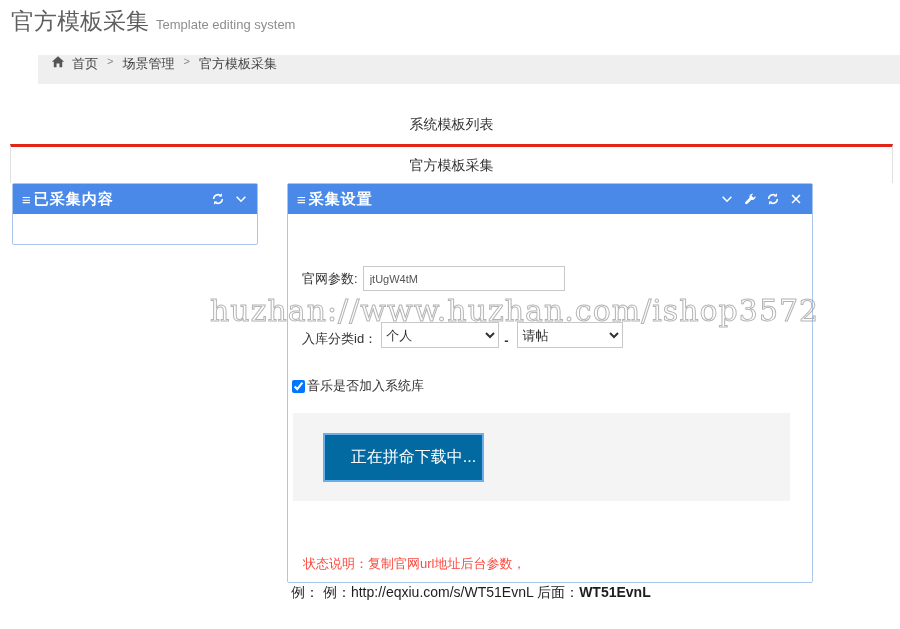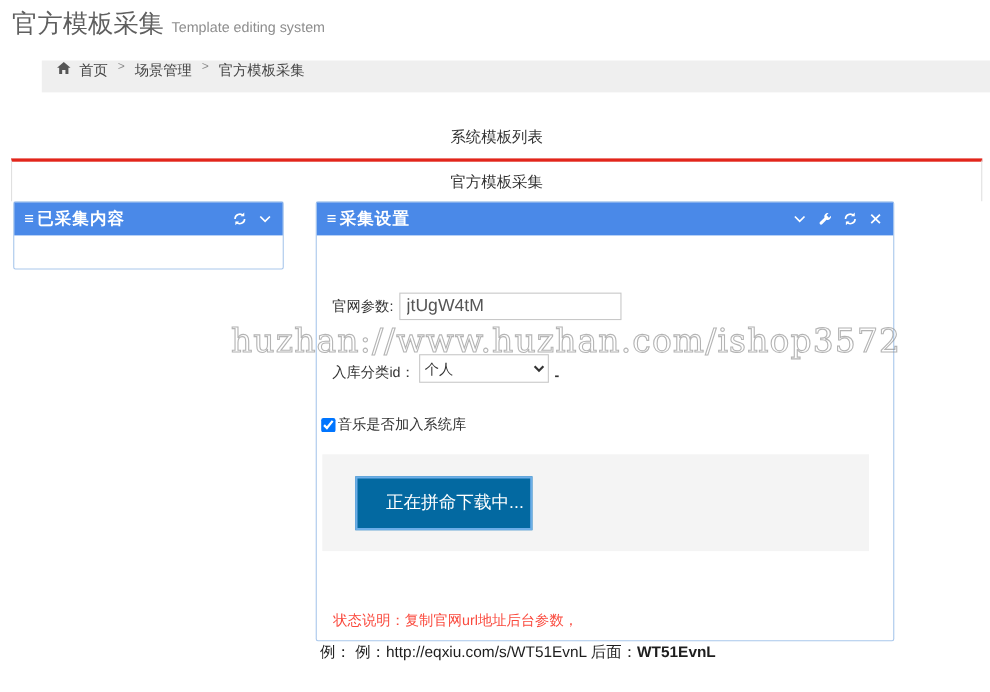--- a/index.html
+++ b/index.html
@@ -41,21 +41,21 @@
   .left-panel  { left:12px;  top:183px; width:246px; }
   .left-panel .panel-body { height:30px; }
 
   .right-panel { left:287px; top:183px; width:526px; height:400px; }
   .right-panel .panel-body { position:relative; height:369px; }
 
   
   .lbl { font-size:13px; font-weight:normal; color:#333; }
   .row-param { position:absolute; left:14px; top:52px; display:flex; align-items:center; }
   .param-input { width:202px; height:25px; border:1px solid #c8c8c8; margin-left:5px;
-                 padding:0 6px; font-size:16px; color:#555;
+                 padding:0 6px; font-size:11px; color:#555;
                  font-family:"Liberation Sans","DejaVu Sans",sans-serif; }
   .row-cat { position:absolute; left:14px; top:108px; display:flex; align-items:flex-end; }
   .cat-select { height:26px; border:1px solid #c8c8c8; background:#fff; font-size:13px;
                 color:#333; margin-left:4px;
                 font-family:"Liberation Sans","DejaVu Sans",sans-serif; }
   .sel-1 { width:118px; }
   .sel-2 { width:106px; }
   .dash { margin:0 5px; font-size:13px; font-weight:bold; color:#333; }
   .row-check { position:absolute; left:4px; top:163px; display:flex; align-items:center; }
   .row-check input { width:13px; height:13px; margin-right:2px; }
@@ -166,20 +166,23 @@
         <span class="lbl">官网参数:</span>
         <input class="param-input" type="text" value="jtUgW4tM" style="">
       </div>
 
       <div class="row-cat">
         <span class="lbl">入库分类id：</span>
         <select class="cat-select sel-1">
           <option>个人</option>
         </select>
         <span class="dash">-</span>
+        <select class="cat-select sel-2">
+          <option>请帖</option>
+        </select>
       </div>
 
       <div class="row-check">
         <input type="checkbox" checked="checked" style="">
         <span class="lbl">音乐是否加入系统库</span>
       </div>
 
       <div class="action-area">
         <button class="dl-btn">正在拼命下载中...</button>
       </div>

